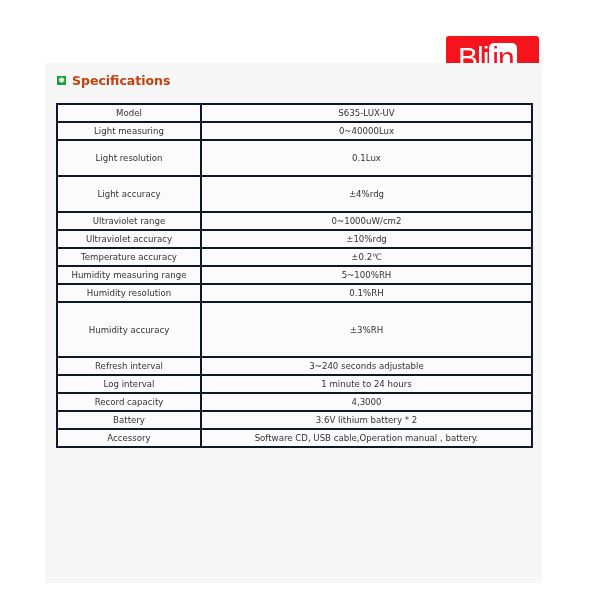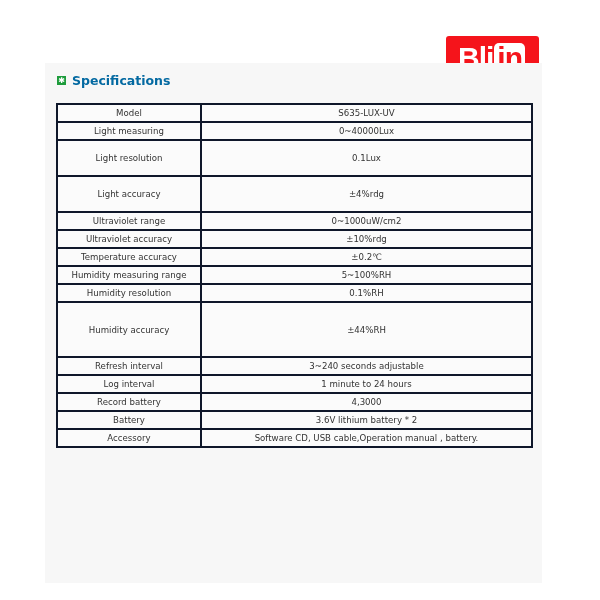--- a/index.html
+++ b/index.html
@@ -1,30 +1,30 @@
 <!DOCTYPE html>
 <html><head>
   <meta charset="utf-8">
   <style>
     html, body { margin: 0; padding: 0; background: #ffffff; }
     body { width: 600px; height: 600px; position: relative; overflow: hidden;
            font-family: "DejaVu Sans", sans-serif; }
     .logo { position: absolute; left: 446px; top: 36px; width: 93px; height: 62px;
             background: #f5141b; border-radius: 3px; color: #fff; }
     .logo-word { position: absolute; left: 12px; top: 5px; font-family: "Liberation Sans", sans-serif;
-                 font-weight: bold; font-size: 30px; letter-spacing: -1px; line-height: 34px; }
+                 font-weight: normal; font-size: 30px; letter-spacing: -1px; line-height: 34px; }
     .logo-word .in { display: inline-block; background: #fff; color: #f5141b; border-radius: 5px;
                      padding: 0 3px; line-height: 30px; margin-left: 1px; }
     .logo-tag { position: absolute; left: 0; right: 0; top: 44px; text-align: center;
                 font-family: "Liberation Sans", sans-serif; font-size: 10px; line-height: 12px; }
     .panel { position: absolute; left: 45px; top: 63px; width: 497px; height: 520px; background: #f7f7f7; }
     .heading { position: absolute; left: 12px; top: 10px; display: flex; align-items: center; }
     .heading-icon { width: 9px; height: 9px; background: #1e9c3c; color: #fff; font-size: 8px;
                     line-height: 9px; text-align: center; margin-right: 6px; }
-    .heading-text { font-family: "DejaVu Sans", sans-serif; font-weight: bold; font-size: 12.5px; color: #0369a1; }
+    .heading-text { font-family: "DejaVu Sans", sans-serif; font-weight: bold; font-size: 12.5px; color: #c2410c; }
     table.spec { position: absolute; left: 11px; top: 40px; width: 477px; border-collapse: collapse;
                  font-family: "DejaVu Sans", sans-serif; font-size: 8.6px; color: #333; background: #fbfbfb; }
     table.spec td { border: 2px solid #0f172a; text-align: center; vertical-align: middle; padding: 0; }
     table.spec td.label { width: 142px; }
     tr.h18 td { height: 16px; }
     tr.h36 td { height: 34px; }
     tr.h55 td { height: 53px; }
   </style>
 </head>
 <body>
@@ -73,32 +73,32 @@
       <tr class="h18">
           <td class="label">Humidity measuring range</td>
           <td>5~100%RH</td>
         </tr>
       <tr class="h18">
           <td class="label">Humidity resolution</td>
           <td>0.1%RH</td>
         </tr>
       <tr class="h55">
           <td class="label">Humidity accuracy</td>
-          <td>±44%RH</td>
+          <td>±3%RH</td>
         </tr>
       <tr class="h18">
           <td class="label">Refresh interval</td>
           <td>3~240 seconds adjustable</td>
         </tr>
       <tr class="h18">
           <td class="label">Log interval</td>
           <td>1 minute to 24 hours</td>
         </tr>
       <tr class="h18">
-          <td class="label">Record battery</td>
+          <td class="label">Record capacity</td>
           <td>4,3000</td>
         </tr>
       <tr class="h18">
           <td class="label">Battery</td>
           <td>3.6V lithium battery * 2</td>
         </tr>
       <tr class="h18">
           <td class="label">Accessory</td>
           <td>Software CD, USB cable,Operation manual , battery.</td>
         </tr>

